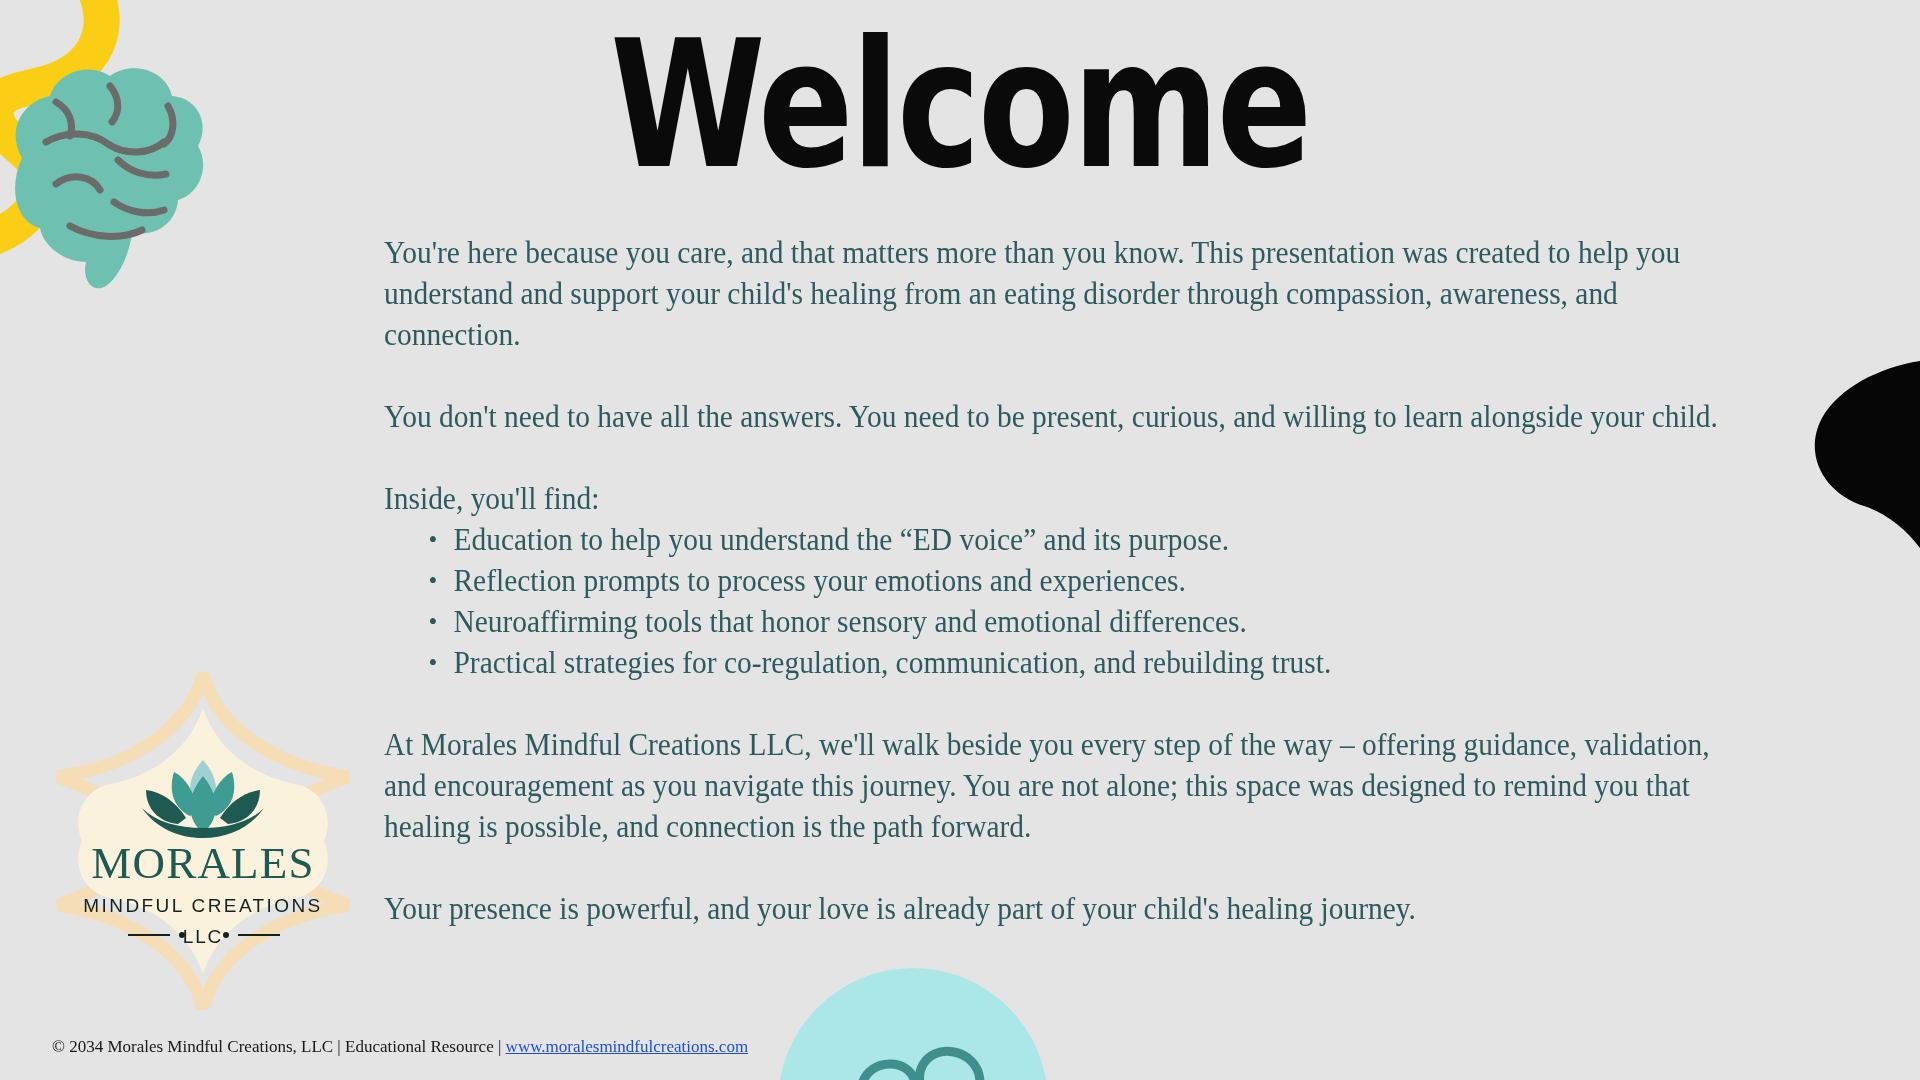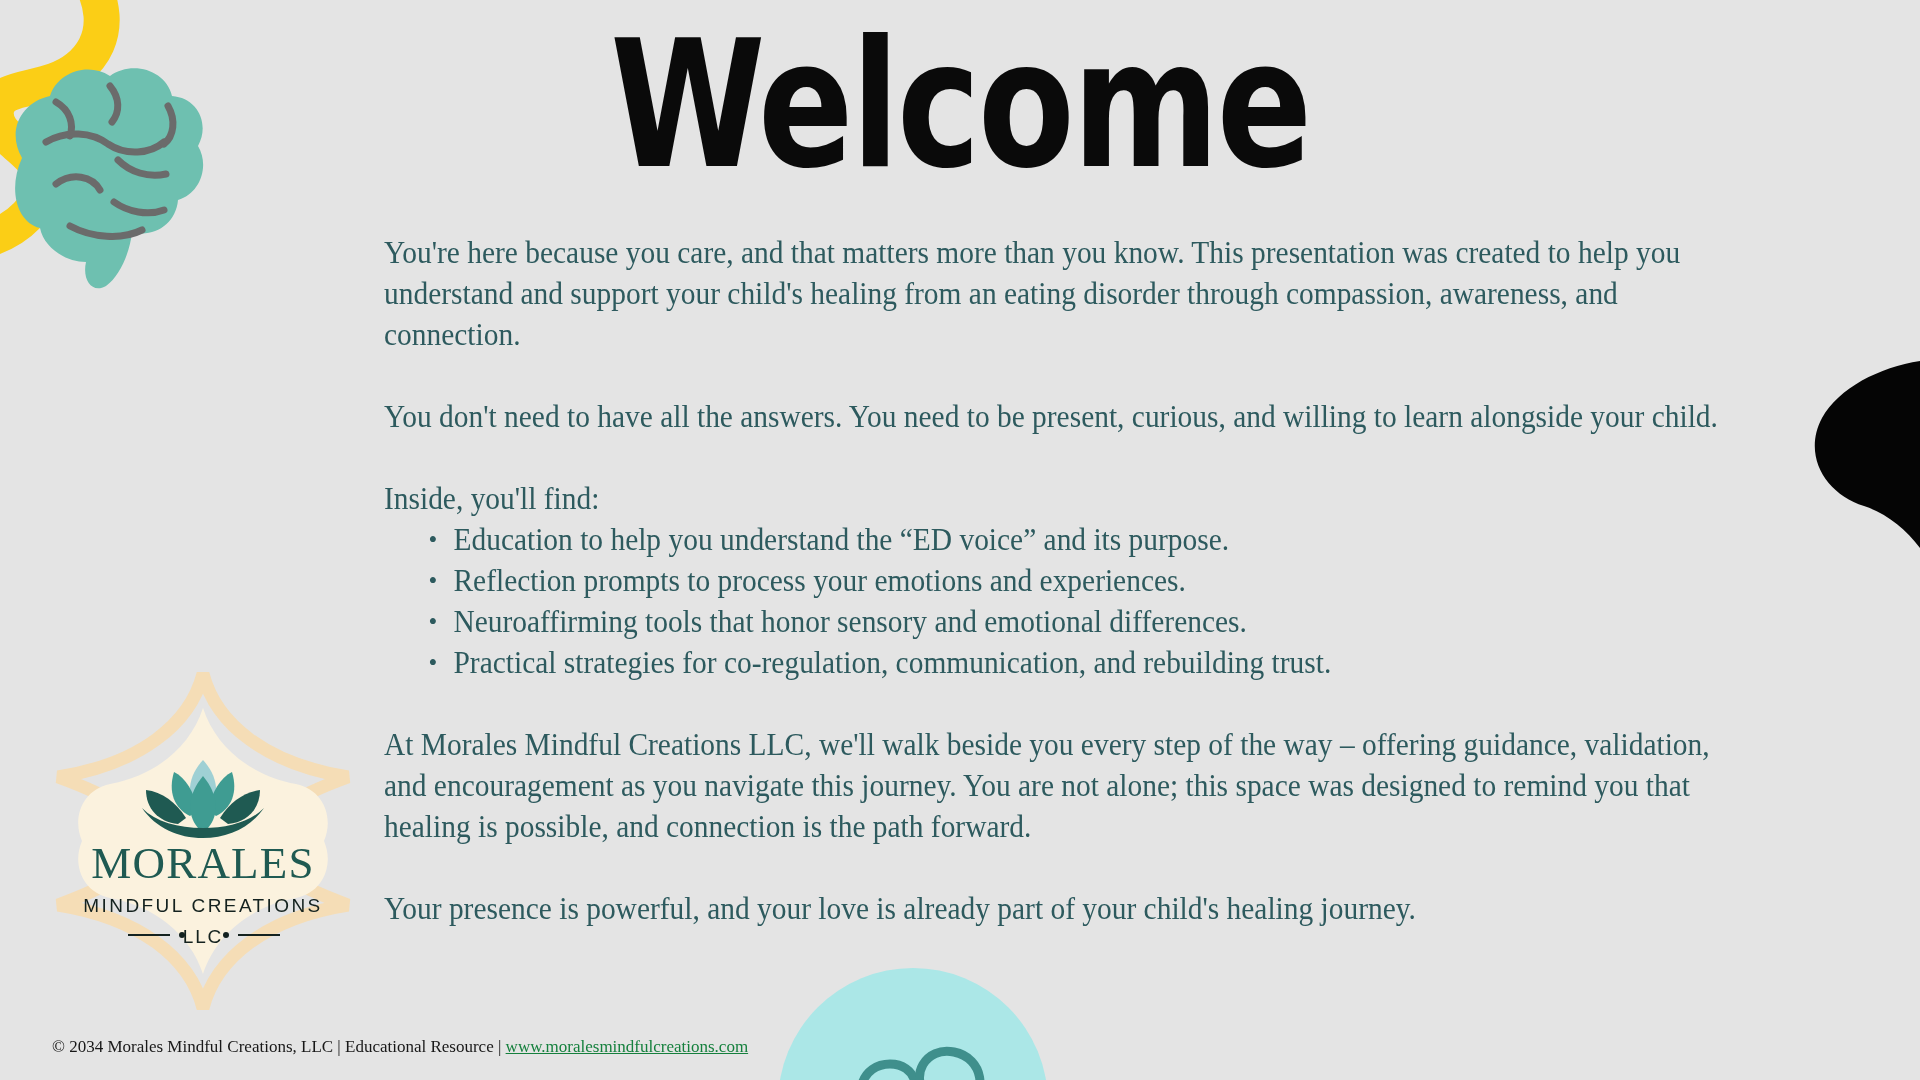--- a/index.html
+++ b/index.html
@@ -89,21 +89,21 @@
     left: 52px;
     bottom: 22px;
     font-family: "Liberation Serif", serif;
     font-size: 17px;
     line-height: 22px;
     color: #181818;
     white-space: nowrap;
   }
   #footer .link {
     text-decoration: underline;
-    color: #15803d;
+    color: #1d4ed8;
   }
 </style>
 </head>
 <body>
 
 <div id="slide">
 
   <svg class="deco" id="ribbon-deco" viewBox="0 0 200 290">
     <path d="M108 -20 C 150 25, 152 70, 118 98 C 86 124, 40 112, 36 140
              C 32 168, 72 176, 80 204 C 88 234, 58 262, 18 272" fill="none" stroke="#fbce16" stroke-width="36" stroke-linecap="round"></path>

